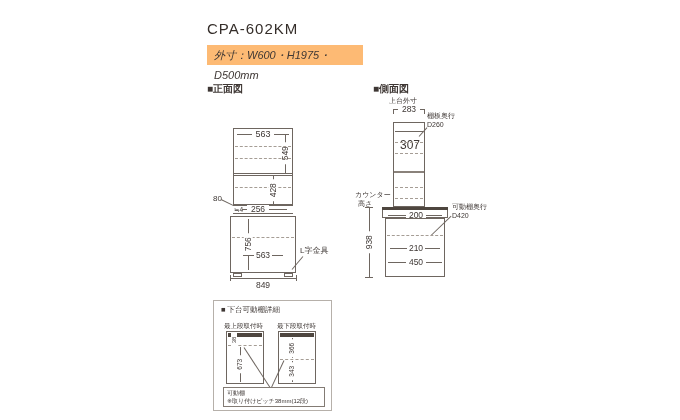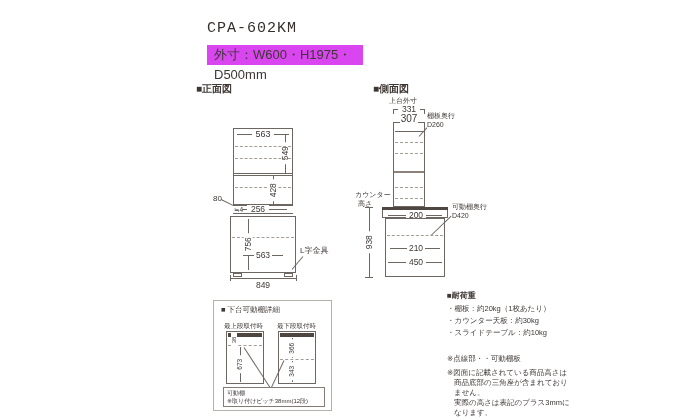--- a/index.html
+++ b/index.html
@@ -13,38 +13,38 @@
   .canvas{position:relative;width:680px;height:420px;background:#ffffff;overflow:hidden;}
   .grp{position:absolute;}
   .hl{position:absolute;border-top:1px solid var(--line);}
   .vl{position:absolute;border-left:1px solid var(--line);}
   .dl{position:absolute;border-top:1px dashed var(--dash);}
   .lead{position:absolute;border-top:1px solid var(--line);transform-origin:0 50%;}
   .box{position:absolute;border:1px solid var(--line);background:transparent;}
   .num{position:absolute;font-size:8.5px;line-height:1;color:var(--ink);background:#fff;text-align:center;}
   .vnum{transform:rotate(-90deg);}
   .cap{position:absolute;font-size:7px;line-height:1.15;color:var(--ink);white-space:nowrap;}
-  .title{position:absolute;font-family:Liberation Mono, monospace;font-size:15px;letter-spacing:1px;color:#352e2a;}
-  .subtitle{position:absolute;background:#d946ef;font-size:13px;line-height:20px;padding-left:7px;color:var(--ink);}
+  .title{position:absolute;font-family:Liberation Sans, sans-serif;font-size:15px;letter-spacing:1px;color:#352e2a;}
+  .subtitle{position:absolute;background:#fdba74;font-size:11px;line-height:20px;padding-left:7px;color:var(--ink);font-style:italic;}
   .seclabel{position:absolute;font-size:10px;font-weight:bold;color:var(--ink);}
   .fill-dark{position:absolute;background:var(--accent_dark);}
   .shelfband{position:absolute;background:#8a827b;}
   .notebox{position:absolute;border:1px solid #837b74;background:#fff;}
   .txt{position:absolute;font-size:7.5px;line-height:1.2;color:var(--ink);white-space:nowrap;}
   .indent{padding-left:7px;}
 </style>
 </head>
 <body>
 
 <div class="canvas">
 
   <div class="title" style="left:207px;top:20px;">CPA-602KM</div>
   <div class="subtitle" style="left:207px;top:45px;width:156px;height:20px;">外寸：W600・H1975・D500mm</div>
 
-  <div class="seclabel" style="left:196px;top:82px;">■正面図</div>
+  <div class="seclabel" style="left:207px;top:82px;">■正面図</div>
   <div class="seclabel" style="left:373px;top:82px;">■側面図</div>
 
   <div class="grp" style="left:207px;top:120px;width:150px;height:175px;">
     <div class="box" style="left:26px;top:8px;width:60px;height:77px;"></div>
 
     <div class="hl" style="left:30px;top:14px;width:52px;"></div>
     <div class="num" style="left:45px;top:10px;width:22px;font-size:9px;">563</div>
 
     <div class="vl" style="left:78px;top:14px;height:39px;"></div>
     <div class="num vnum" style="left:67px;top:29px;width:22px;">549</div>
@@ -88,25 +88,25 @@
     <div class="hl" style="left:23px;top:158px;width:66px;"></div>
     <div class="num" style="left:45px;top:161px;width:22px;background:transparent;">849</div>
   </div>
 
   <div class="grp" style="left:355px;top:95px;width:165px;height:195px;">
     <div class="cap" style="left:34px;top:2px;">上台外寸</div>
 
     <div class="vl" style="left:38px;top:14px;height:5px;"></div>
     <div class="vl" style="left:69px;top:14px;height:5px;"></div>
     <div class="hl" style="left:38px;top:14px;width:31px;"></div>
-    <div class="num" style="left:43px;top:10px;width:22px;">331</div>
+    <div class="num" style="left:43px;top:10px;width:22px;">283</div>
 
     <div class="box" style="left:38px;top:27px;width:32px;height:85px;"></div>
     <div class="hl" style="left:40px;top:36px;width:28px;"></div>
-    <div class="num" style="left:45px;top:19px;width:18px;font-size:10px;">307</div>
+    <div class="num" style="left:45px;top:44px;width:18px;font-size:12px;">307</div>
 
     <div class="dl" style="left:40px;top:47px;width:28px;"></div>
     <div class="dl" style="left:40px;top:58px;width:28px;"></div>
     <div class="shelfband" style="left:39px;top:76px;width:30px;height:2px;"></div>
     <div class="dl" style="left:40px;top:92px;width:28px;"></div>
     <div class="dl" style="left:40px;top:103px;width:28px;"></div>
 
     <div class="cap" style="left:72px;top:17px;">棚板奥行</div>
     <div class="cap" style="left:72px;top:26px;">D260</div>
     <div class="lead" style="left:64px;top:41px;width:12px;transform:rotate(-48deg);"></div>
@@ -160,26 +160,14 @@
 
     <div class="lead" style="left:30px;top:46px;width:49px;transform:rotate(57deg);"></div>
     <div class="lead" style="left:70px;top:59px;width:31px;transform:rotate(115deg);"></div>
 
     <div class="notebox" style="left:9px;top:86px;width:102px;height:20px;">
       <div class="cap" style="left:3px;top:2px;font-size:6px;">可動棚</div>
       <div class="cap" style="left:3px;top:10px;font-size:6px;">※取り付けピッチ38mm(12段)</div>
     </div>
   </div>
 
-  <div class="grp" style="left:447px;top:291px;width:190px;height:130px;">
-    <div class="txt" style="left:0;top:0;font-size:8px;font-weight:bold;">■耐荷重</div>
-    <div class="txt" style="left:0;top:13px;">・棚板：約20kg（1枚あたり）</div>
-    <div class="txt" style="left:0;top:25px;">・カウンター天板：約30kg</div>
-    <div class="txt" style="left:0;top:37px;">・スライドテーブル：約10kg</div>
-    <div class="txt" style="left:0;top:63px;">※点線部・・可動棚板</div>
-    <div class="txt" style="left:0;top:77px;">※図面に記載されている商品高さは</div>
-    <div class="txt indent" style="left:0;top:87px;">商品底部の三角座が含まれており</div>
-    <div class="txt indent" style="left:0;top:97px;">ません。</div>
-    <div class="txt indent" style="left:0;top:107px;">実際の高さは表記のプラス3mmに</div>
-    <div class="txt indent" style="left:0;top:117px;">なります。</div>
-  </div>
 
 </div>
 
 </body></html>

